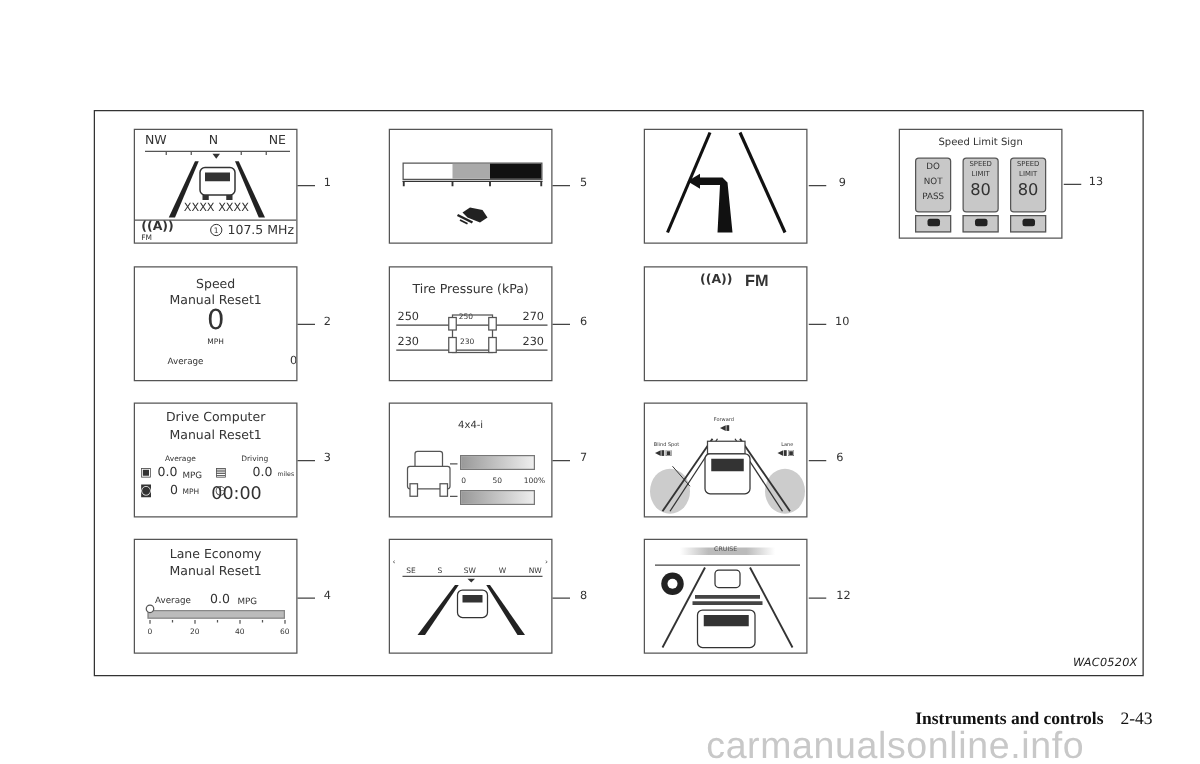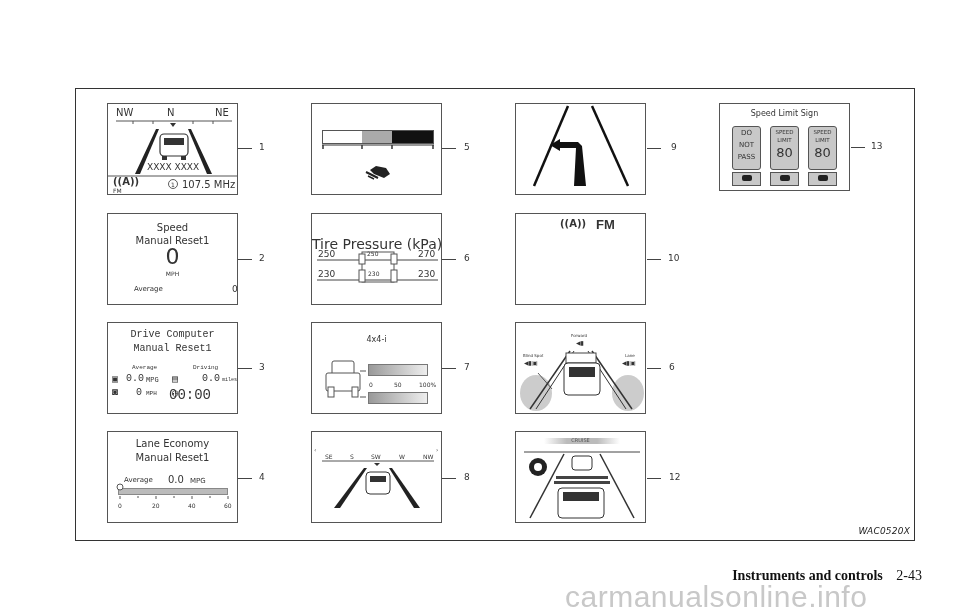--- a/index.html
+++ b/index.html
@@ -63,21 +63,21 @@
   <span class="txt center" style="top:8px; font-size:10px;">Speed</span>
   <span class="txt center" style="top:21px; font-size:10px;">Manual Reset1</span>
   <span class="txt center" style="top:30px; font-size:22px;">0</span>
   <span class="txt center" style="top:56px; font-size:6px;">MPH</span>
   <span class="txt" style="left:26px; top:71px; font-size:7px;">Average</span>
   <span class="txt" style="left:76px; top:70px; font-size:9px;padding-left:48px;">0 MPH</span>
 </div>
 <div class="callout" style="left:238px; top:259px; width:14px;"></div>
 <span class="callout-num" style="left:259px; top:253px;">2</span>
 
-<div class="panel" style="left:107px; top:322px;font-family:Liberation Mono, monospace;">
+<div class="panel" style="left:107px; top:322px;">
   <span class="txt center" style="top:6px; font-size:10px;">Drive Computer</span>
   <span class="txt center" style="top:20px; font-size:10px;">Manual Reset1</span>
   <span class="txt" style="left:24px; top:41px; font-size:6px;">Average</span>
   <span class="txt" style="left:85px; top:41px; font-size:6px;">Driving</span>
   <span class="txt" style="left:4px; top:50px; font-size:10px; font-weight:bold;">▣</span>
   <span class="txt" style="left:18px; top:50px; font-size:10px;">0.0</span>
   <span class="txt" style="left:38px; top:53px; font-size:7px;">MPG</span>
   <span class="txt" style="left:64px; top:50px; font-size:10px;">▤</span>
   <span class="txt" style="left:94px; top:50px; font-size:10px;">0.0</span>
   <span class="txt" style="left:114px; top:54px; font-size:5px;">miles</span>
@@ -129,21 +129,21 @@
   <svg width="131" height="92">
     <path d="M58 66 L64 62 L74 64 L78 70 L72 74 L62 70 Z" fill="#222"></path>
     <line x1="54" y1="68" x2="66" y2="74" stroke="#222" stroke-width="2"></line>
     <line x1="56" y1="72" x2="62" y2="75" stroke="#222" stroke-width="1.5"></line>
   </svg>
 </div>
 <div class="callout" style="left:442px; top:148px; width:14px;"></div>
 <span class="callout-num" style="left:464px; top:142px;">5</span>
 
 <div class="panel" style="left:311px; top:213px;">
-  <span class="txt center" style="top:22px; font-size:14px;">Tire Pressure (kPa)</span>
+  <span class="txt center" style="top:12px; font-size:10px;">Tire Pressure (kPa)</span>
   <span class="txt" style="left:6px; top:35px; font-size:9px;">250</span>
   <span class="txt" style="left:55px; top:36px; font-size:6px;">250</span>
   <span class="txt" style="left:106px; top:35px; font-size:9px;">270</span>
   <span class="txt" style="left:6px; top:55px; font-size:9px;">230</span>
   <span class="txt" style="left:56px; top:56px; font-size:6px;">230</span>
   <span class="txt" style="left:106px; top:55px; font-size:9px;">230</span>
   <svg width="131" height="92">
     <line x1="5" y1="46" x2="126" y2="46" stroke="#444"></line>
     <line x1="5" y1="66" x2="126" y2="66" stroke="#444"></line>
     <rect x="50" y="38" width="32" height="30" fill="none" stroke="#555"></rect>

